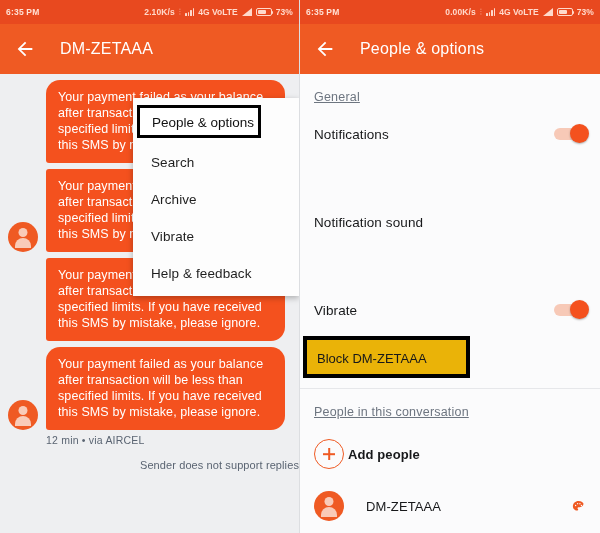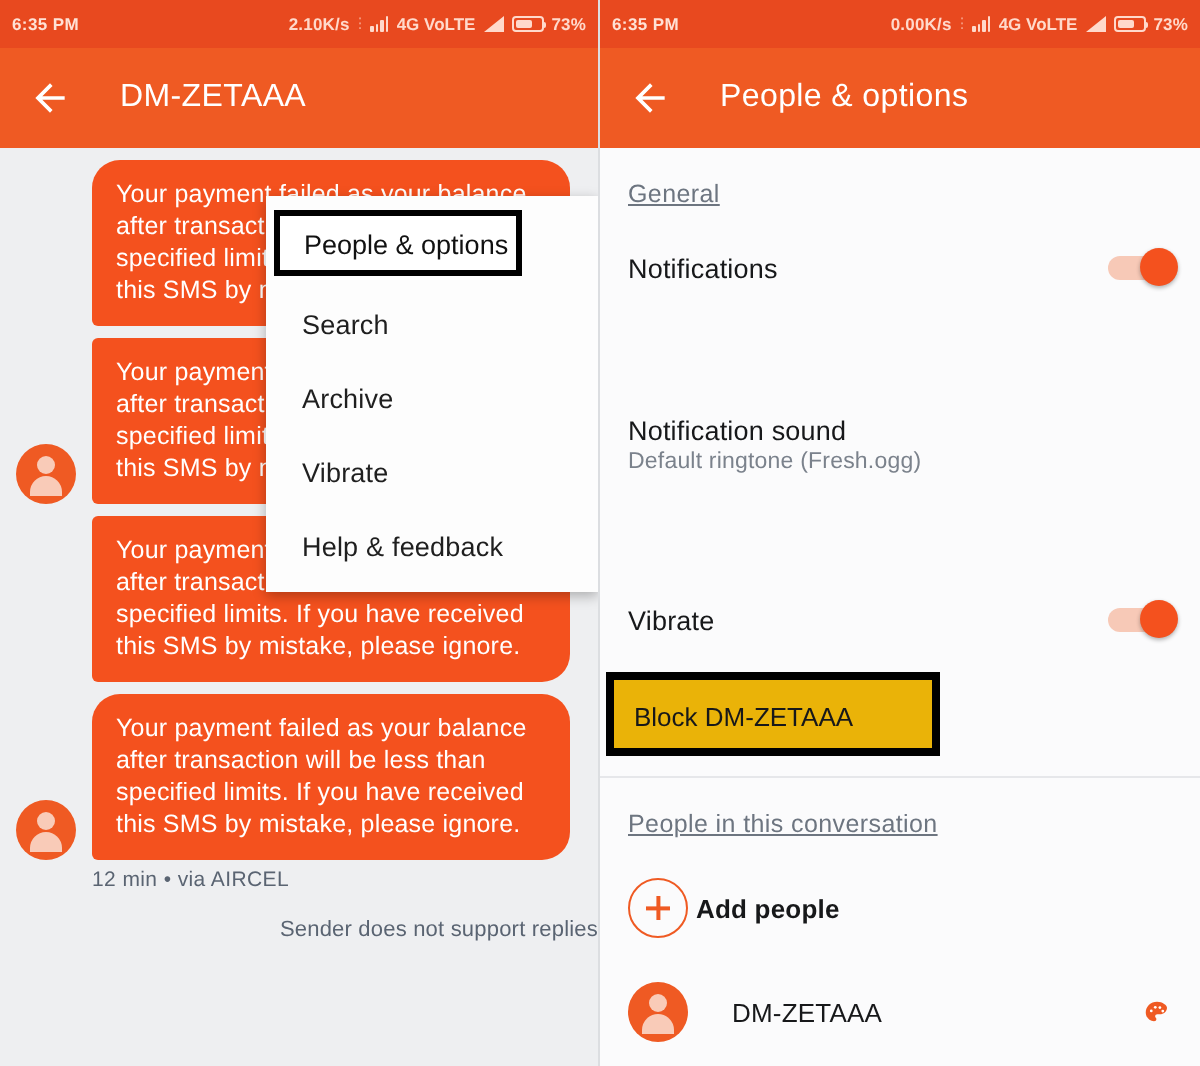--- a/index.html
+++ b/index.html
@@ -243,21 +243,20 @@
           <span class="row-title">Notifications</span>
         </span>
         <span class="switch">
             <i></i>
           </span>
       </div>
 
       <div class="row">
         <span class="row-texts">
           <span class="row-title">Notification sound</span>
-          <span class="row-sub">Default ringtone (Fresh.ogg)</span>
         </span>
       </div>
 
       <div class="row">
         <span class="row-texts">
           <span class="row-title">Vibrate</span>
         </span>
         <span class="switch">
             <i></i>
           </span>

